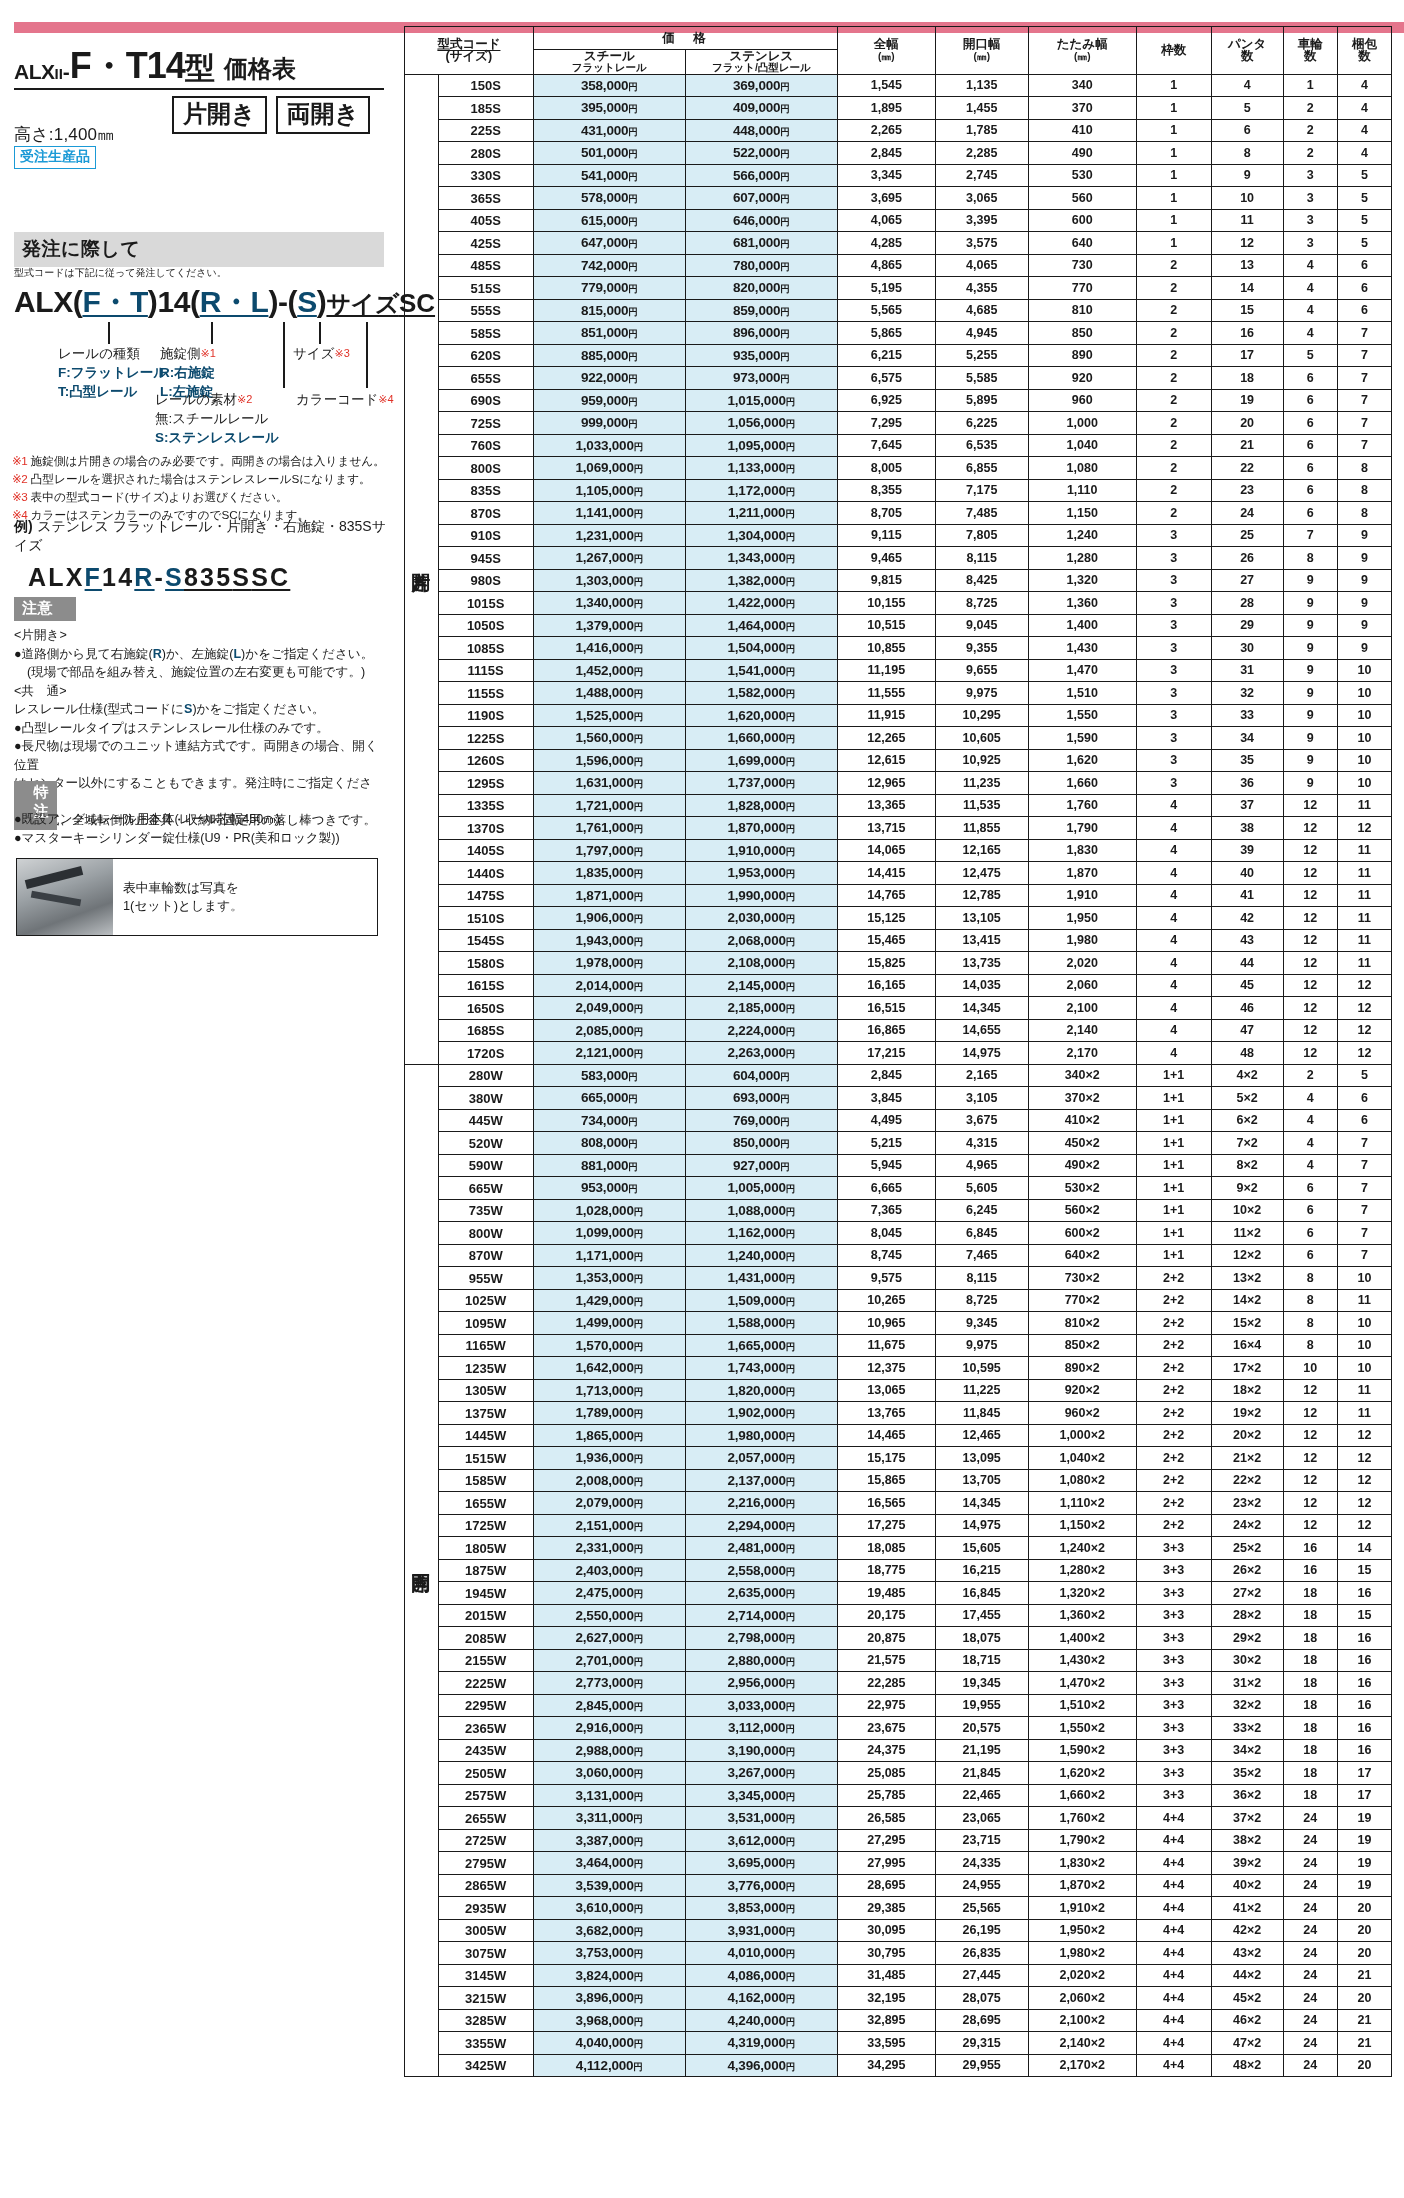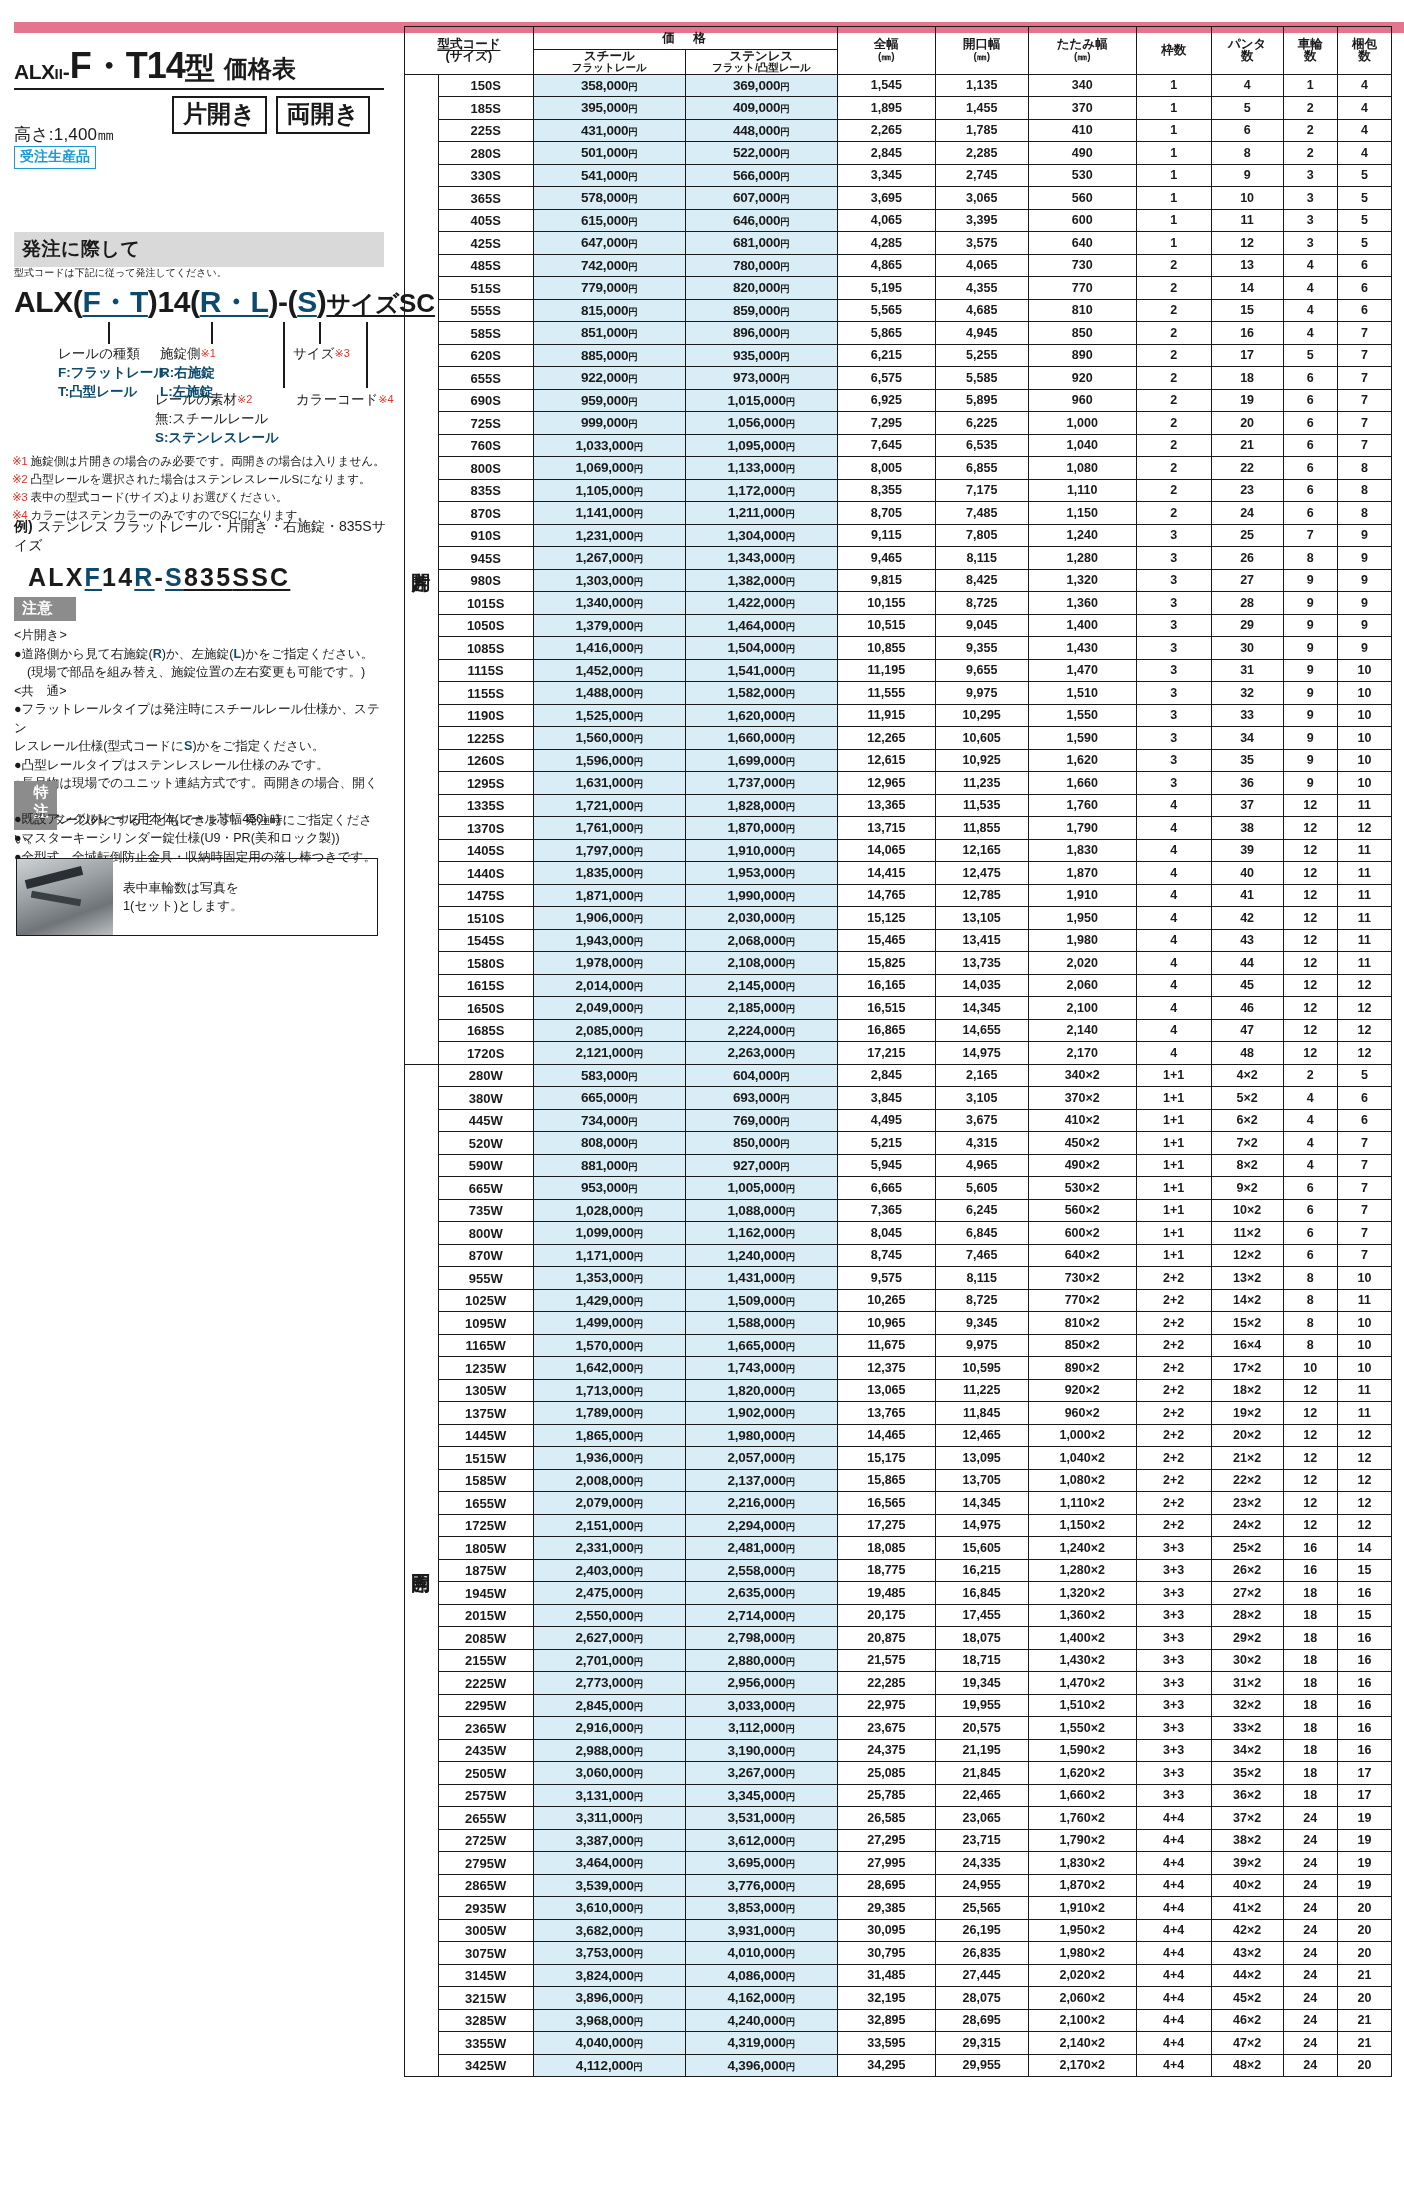--- a/index.html
+++ b/index.html
@@ -186,21 +186,20 @@
         <span>ALX</span><span class="cy usc">F</span><span>14</span><span class="cy usc">R</span><span>-</span><span class="cy usc">S</span><span class="usc">835</span><span class="usc">S</span><span class="usc">SC</span>
       </div>
     </div>
 
     <div class="sec-head cau-head">注意</div>
     <div class="cau-body">
       <div class="sub">&lt;片開き&gt;</div>
       <div class="bullet">●道路側から見て右施錠(<b class="cy">R</b>)か、左施錠(<b class="cy">L</b>)かをご指定ください。</div>
       <div class="ind">(現場で部品を組み替え、施錠位置の左右変更も可能です。)</div>
       <div class="sub">&lt;共　通&gt;</div>
-      <div>●フラットレールタイプは発注時にスチールレール仕様か、ステン</div>
       <div>レスレール仕様(型式コードに<b class="cy">S</b>)かをご指定ください。</div>
       <div>●凸型レールタイプはステンレスレール仕様のみです。</div>
       <div>●長尺物は現場でのユニット連結方式です。両開きの場合、開く位置</div>
       <div>はセンター以外にすることもできます。発注時にご指定ください。</div>
       <div>●全型式、全域転倒防止金具・収納時固定用の落し棒つきです。</div>
     </div>
 
     <div class="sec-head tok-head">特注</div>
     <div class="tok-body">
       <div>●既設アングルレール用本体(レール芯幅450㎜)</div>

